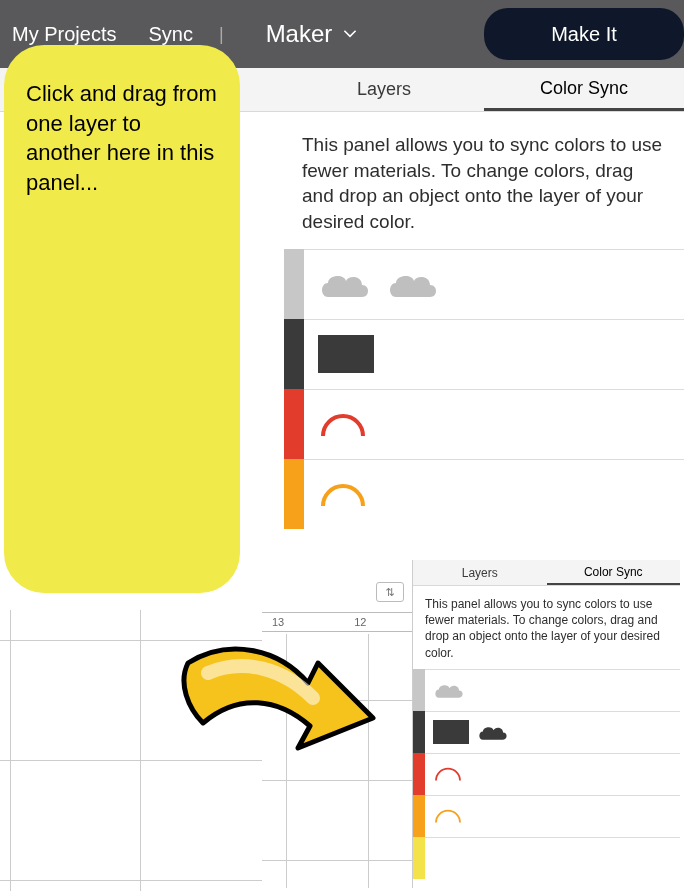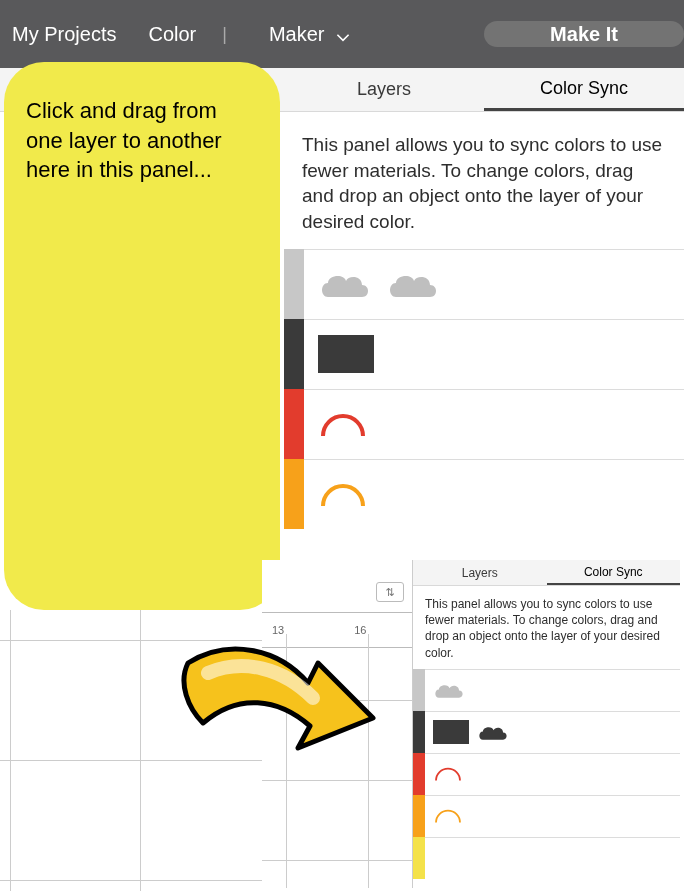--- a/index.html
+++ b/index.html
@@ -16,33 +16,33 @@
       height: 68px;
       background: #59595b;
       display: flex;
       align-items: center;
       padding: 0 0;
       gap: 8px;
     }
     .top-link { color: #fff; font-size: 20px; padding: 0 12px; cursor: pointer; }
     .top-divider { color: #aaa; font-size: 18px; padding: 0 6px; }
     .maker {
-      display: flex; align-items: flex-end; gap: 10px;
-      color: #fff; font-size: 20px; padding: 0 12px; margin-left: 16px; cursor: pointer;
+      display: flex; align-items: center; gap: 10px;
+      color: #fff; font-size: 24px; padding: 0 12px; margin-left: 16px; cursor: pointer;
     }
     .chev { width: 16px; height: 16px; }
     .spacer { flex: 1; }
     .makeit {
-      background: #737373;
+      background: #0f172a;
       color: #fff;
       border-radius: 24px;
-      height: 26px;
+      height: 52px;
       width: 200px;
       display: flex; align-items: center; justify-content: center;
-      font-size: 20px; font-weight: 700;
+      font-size: 20px; font-weight: 400;
       cursor: pointer;
     }
     
     .tabs {
       height: 44px;
       display: flex;
       border-bottom: 1px solid #d9d9d9;
       background: #f4f4f4;
     }
     .tabs .tab-spacer { flex: 0 0 284px; }
@@ -69,43 +69,43 @@
     }
     .swatch { width: 20px; height: 70px; flex-shrink: 0; }
     .shape { display:inline-block; }
     .cloud-sh { width: 54px; height: 30px; }
     .cloud-sh svg { width: 54px; height: 30px; }
     .rect-sh { width: 56px; height: 38px; background: #3a3a3a; }
     .arc-sh { width: 50px; height: 28px; }
     
     .note {
       position: absolute;
-      top: 62px; left: 4px;
-      width: 276px; height: 548px;
+      top: 45px; left: 4px;
+      width: 236px; height: 548px;
       background: #f1ea4b;
       border-radius: 40px;
       padding: 34px 22px;
     }
     .note p { font-size: 22px; color: #000; line-height: 1.35; }
     .note p + p { margin-top: 164px; }
     
     .inset {
       position: absolute;
       top: 560px; left: 262px;
       width: 418px; height: 328px;
       background: #fff;
       display: flex;
     }
     .inset-left {
       width: 150px;
       position: relative;
     }
     .ruler-h {
       position: absolute; top: 52px; left: 0; right: 0;
-      height: 36px; border-top: 1px solid #bbb; border-bottom: 1px solid #bbb;
+      height: 20px; border-top: 1px solid #bbb; border-bottom: 1px solid #bbb;
       display: flex; align-items: center; font-size: 11px; color: #666; text-align: right;
     }
     .ruler-h span { margin-left: 10px; margin-right: 60px;}
     .grid-lines-v {
       position: absolute; top: 74px; bottom: 0; left: 0; right: 0;
     }
     .grid-lines-v::before, .grid-lines-v::after {
       content: ""; position: absolute; top: 0; bottom: 0; border-left: 1px solid #ccc;
     }
     .grid-lines-v::before { left: 24px; }
@@ -160,21 +160,21 @@
       top: 610px; left: 0; width: 262px; bottom: 0;
     }
     .outer-grid .ghline { position: absolute; left: 0; right: 0; border-top: 1px solid #ccc; }
     .outer-grid .gvline { position: absolute; top: 0; bottom: 0; border-left: 1px solid #ccc; }
   </style>
 </head>
 <body>
 
 <div class="topbar">
   <div class="top-link">My Projects</div>
-  <div class="top-link">Color</div>
+  <div class="top-link">Sync</div>
   <div class="top-divider">|</div>
   <div class="maker">
     <span>Maker</span>
     <svg class="chev" viewBox="0 0 20 20">
         <path d="M3 6 L10 13 L17 6" stroke="#fff" stroke-width="2" fill="none"></path>
       </svg>
   </div>
   <div class="spacer"></div>
   <div class="makeit">Make It</div>
 </div>
@@ -236,21 +236,21 @@
 
 <div class="note">
   <p>Click and drag from one layer to another here in this panel...</p>
 </div>
 
 <div class="inset">
   <div class="inset-left">
     <div class="zoom-pill">⇅</div>
     <div class="ruler-h">
       <span>13</span>
-      <span>16</span>
+      <span>12</span>
     </div>
     <div class="grid-lines-v"></div>
     <div class="grid-h" style="top:140px"></div>
     <div class="grid-h" style="top:220px"></div>
     <div class="grid-h" style="top:300px"></div>
   </div>
   <div class="inset-right">
     <div class="inset-tabs">
       <div class="inset-tab">Layers</div>
       <div class="inset-tab active">Color Sync</div>

